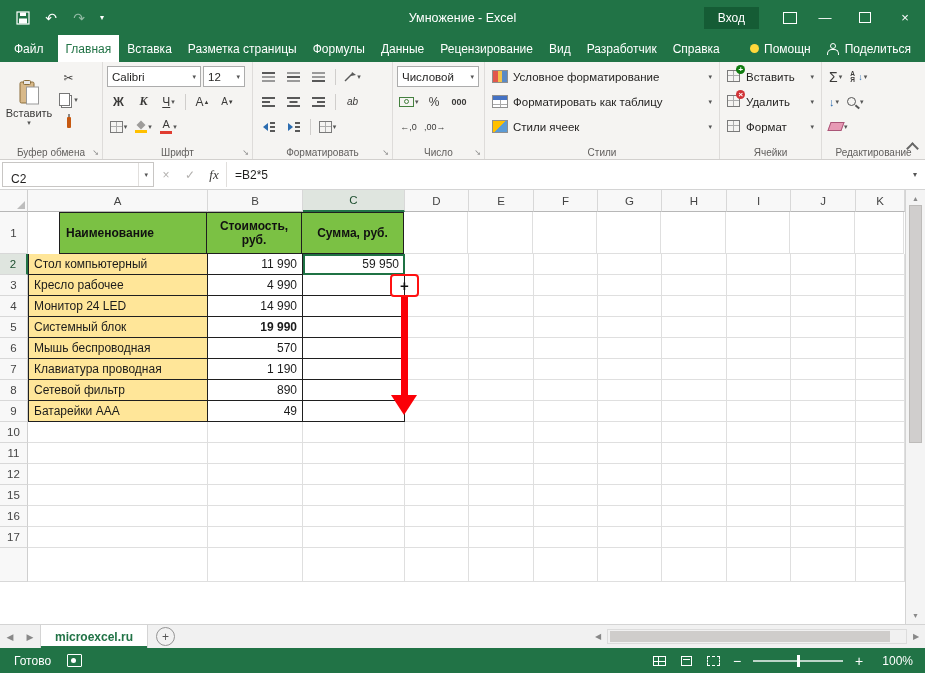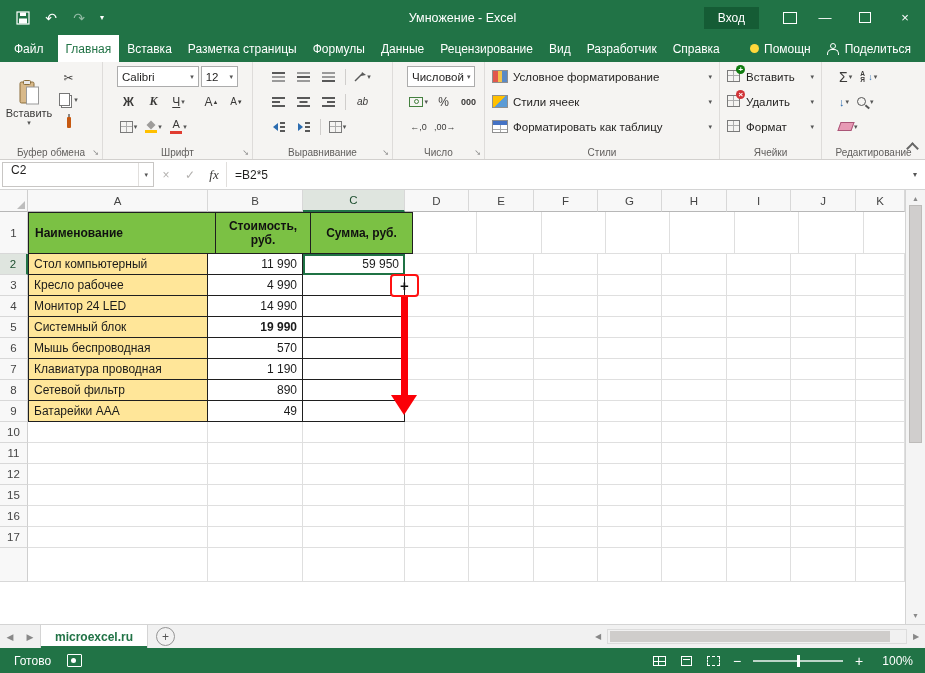--- a/index.html
+++ b/index.html
@@ -26,21 +26,21 @@
   .tab-right{margin-left:auto;display:flex;align-items:center;padding-right:6px}
   .tab-right .rtab{padding:0 8px}
   .bulb{width:9px;height:9px;border-radius:50%;background:#ffd83b;display:inline-block;margin-right:5px}
   .person{width:10px;height:5px;border:1px solid #fff;border-bottom:none;border-radius:5px 5px 0 0;display:inline-block;margin-right:6px;position:relative;margin-top:6px}
   .person::before{content:'';position:absolute;left:2px;top:-7px;width:4px;height:4px;border:1px solid #fff;border-radius:50%}
   
   .ribbon{height:98px;background:#f5f4f2;display:flex;position:relative;border-bottom:1px solid #d2d0ce;box-sizing:border-box}
   .rgroup{position:relative;border-right:1px solid #dedcda;padding:2px 1px 16px;box-sizing:border-box;flex:none}
   .glabel{position:absolute;bottom:1px;left:0;right:0;text-align:center;font-size:10px;color:#605e5c;white-space:nowrap;overflow:hidden}
   .launcher{position:absolute;bottom:2px;right:3px;font-size:8px;color:#888}
-  .frow{display:flex;align-items:center;height:25px;padding:0 13px;gap:2px}
+  .frow{display:flex;align-items:center;height:25px;padding:0 3px;gap:2px}
   .ib{height:22px;min-width:19px;display:inline-flex;align-items:center;justify-content:center;font-size:12px;color:#3b3a39;padding:0 2px}
   .dd8{font-size:7px;color:#555;margin-left:1px}
   .dd9{font-size:7px;color:#555}
   .dda{margin-left:auto;font-size:7px;color:#555;padding-left:3px}
   .vsep{width:1px;height:16px;background:#d0cecc;margin:0 3px}
   .g-clip{width:103px}
   .clip-inner{display:flex;height:78px}
   .paste-big{width:56px;display:flex;flex-direction:column;align-items:center;justify-content:center;font-size:11px;color:#3b3a39}
   .plabel{margin-top:2px}
   .clip-col{display:flex;flex-direction:column;padding-top:3px}
@@ -89,21 +89,21 @@
   .sigma{font-size:14px}
   .sortltrs{width:8px;font-size:6.5px;line-height:6px;word-break:break-all;font-weight:bold;display:inline-block}
   .sarr2{font-size:9px;color:#2b6cb0}
   .fillic{font-size:11px;color:#2b6cb0;font-weight:bold}
   .mag{width:7px;height:7px;border:1.5px solid #555;border-radius:50%;display:inline-block;position:relative;margin-right:3px}
   .mag::after{content:'';position:absolute;width:5px;height:1.5px;background:#555;right:-4.5px;bottom:-2.5px;transform:rotate(40deg)}
   .eraseic{width:12px;height:7px;background:#e79ab5;border:1px solid #aa5577;transform:skewX(-20deg);display:inline-block}
   .collapse{position:absolute;right:8px;bottom:6px;width:7px;height:7px;border-top:2px solid #666;border-left:2px solid #666;transform:rotate(45deg)}
   
   .fbar{height:30px;background:#fff;border-bottom:1px solid #d4d4d4;display:flex;align-items:stretch;box-sizing:border-box}
-  .namebox{width:152px;margin:2px 0 2px 2px;border:1px solid #c8c6c4;display:flex;align-items:flex-start;padding-left:8px;font-size:12px;color:#201f1e;box-sizing:border-box}
+  .namebox{width:152px;margin:2px 0 2px 2px;border:1px solid #c8c6c4;display:flex;align-items:flex-end;padding-left:8px;font-size:12px;color:#201f1e;box-sizing:border-box}
   .nbdd{margin-left:auto;border-left:1px solid #e1dfdd;height:100%;display:flex;align-items:center;padding:0 5px;font-size:7px;color:#555}
   .fbtn{width:24px;display:flex;align-items:center;justify-content:center;font-size:12px;color:#b3b1af}
   .fbtn.fx{color:#3b3a39;font-family:"Liberation Serif",serif;font-style:italic;font-size:13px}
   .finput{flex:1;display:flex;align-items:center;padding-left:8px;font-size:12px;color:#201f1e;border-left:1px solid #e1dfdd;margin:2px 0}
   .fexp{width:20px;display:flex;align-items:center;justify-content:center;font-size:8px;color:#555}
   
   .gridwrap{height:434px;position:relative;background:#fff;overflow:hidden}
   .colheads{display:flex;height:22px}
   .corner{width:28px;flex:none;border-right:1px solid #cfcfcf;border-bottom:1px solid #b7b7b7;background:#f8f8f8;position:relative;box-sizing:border-box}
   .corner::after{content:'';position:absolute;right:2px;bottom:2px;border-left:8px solid transparent;border-bottom:8px solid #bdbdbd}
@@ -365,21 +365,21 @@
               <rect x="8" y="8" width="5" height="2" fill="#595959"></rect>
               <polygon points="1,1 6,5 1,9" fill="#2b6cb0"></polygon>
             </svg>
           </span>
         <span class="vsep"></span>
         <span class="ib">
             <i class="gicon"></i>
             <span class="dd8">▾</span>
           </span>
       </div>
-      <div class="glabel">Выравнивание</div>
+      <div class="glabel">Форматировать</div>
       <span class="launcher">↘</span>
     </div>
 
     <div class="rgroup g-num">
       <div class="frow">
         <div class="cmb numfmt">
             <span>Числовой</span>
             <span class="dda">▾</span>
           </div>
       </div>
@@ -399,27 +399,27 @@
       <span class="launcher">↘</span>
     </div>
 
     <div class="rgroup g-styles">
       <div class="srow">
         <i class="sic cf"></i>
         <span>Условное форматирование</span>
         <span class="dda">▾</span>
       </div>
       <div class="srow">
+        <i class="sic ft"></i>
+        <span>Форматировать как таблицу</span>
+        <span class="dda">▾</span>
+      </div>
+      <div class="srow">
         <i class="sic cs"></i>
         <span>Стили ячеек</span>
-        <span class="dda">▾</span>
-      </div>
-      <div class="srow">
-        <i class="sic ft"></i>
-        <span>Форматировать как таблицу</span>
         <span class="dda">▾</span>
       </div>
       <div class="glabel">Стили</div>
     </div>
 
     <div class="rgroup g-cells">
       <div class="crow">
         <span class="cic"><i class="gicon"></i><i class="badge g"></i></span>
         <span>Вставить</span>
         <span class="dda">▾</span>
@@ -494,21 +494,21 @@
         <div class="colh" style="width: 64px;">F</div>
         <div class="colh" style="width: 64px;">G</div>
         <div class="colh" style="width: 65px;">H</div>
         <div class="colh" style="width: 64px;">I</div>
         <div class="colh" style="width: 65px;">J</div>
         <div class="colh" style="width: 49px;">K</div>
       </div>
     <div id="grid-body">
         <div class="grow" style="height: 42px;">
           <div class="gut">1</div>
-          <div class="cell th tha tb tbt tbl" style="width: 188px;">Наименование</div>
+          <div class="cell th tha tb tbt tbl" style="width: 148px; margin-left: 31px;">Наименование</div>
           <div class="cell th tb tbt" style="width: 95px;">Стоимость, руб.</div>
           <div class="cell th tb tbt" style="width: 102px;">Сумма, руб.</div>
           <div class="cell" style="width: 64px;"></div>
           <div class="cell" style="width: 65px;"></div>
           <div class="cell" style="width: 64px;"></div>
           <div class="cell" style="width: 64px;"></div>
           <div class="cell" style="width: 65px;"></div>
           <div class="cell" style="width: 64px;"></div>
           <div class="cell" style="width: 65px;"></div>
           <div class="cell" style="width: 49px;"></div>

